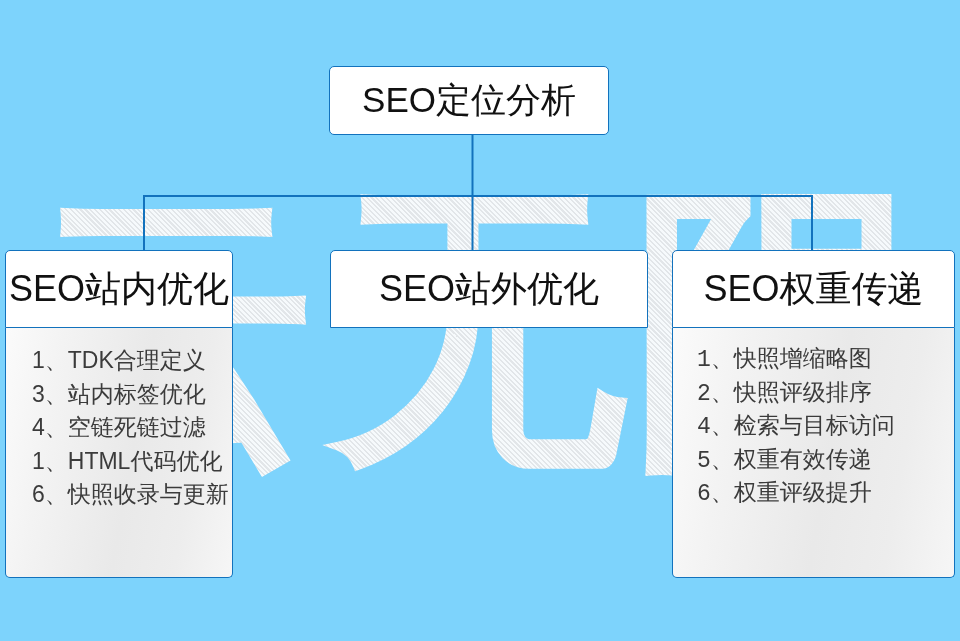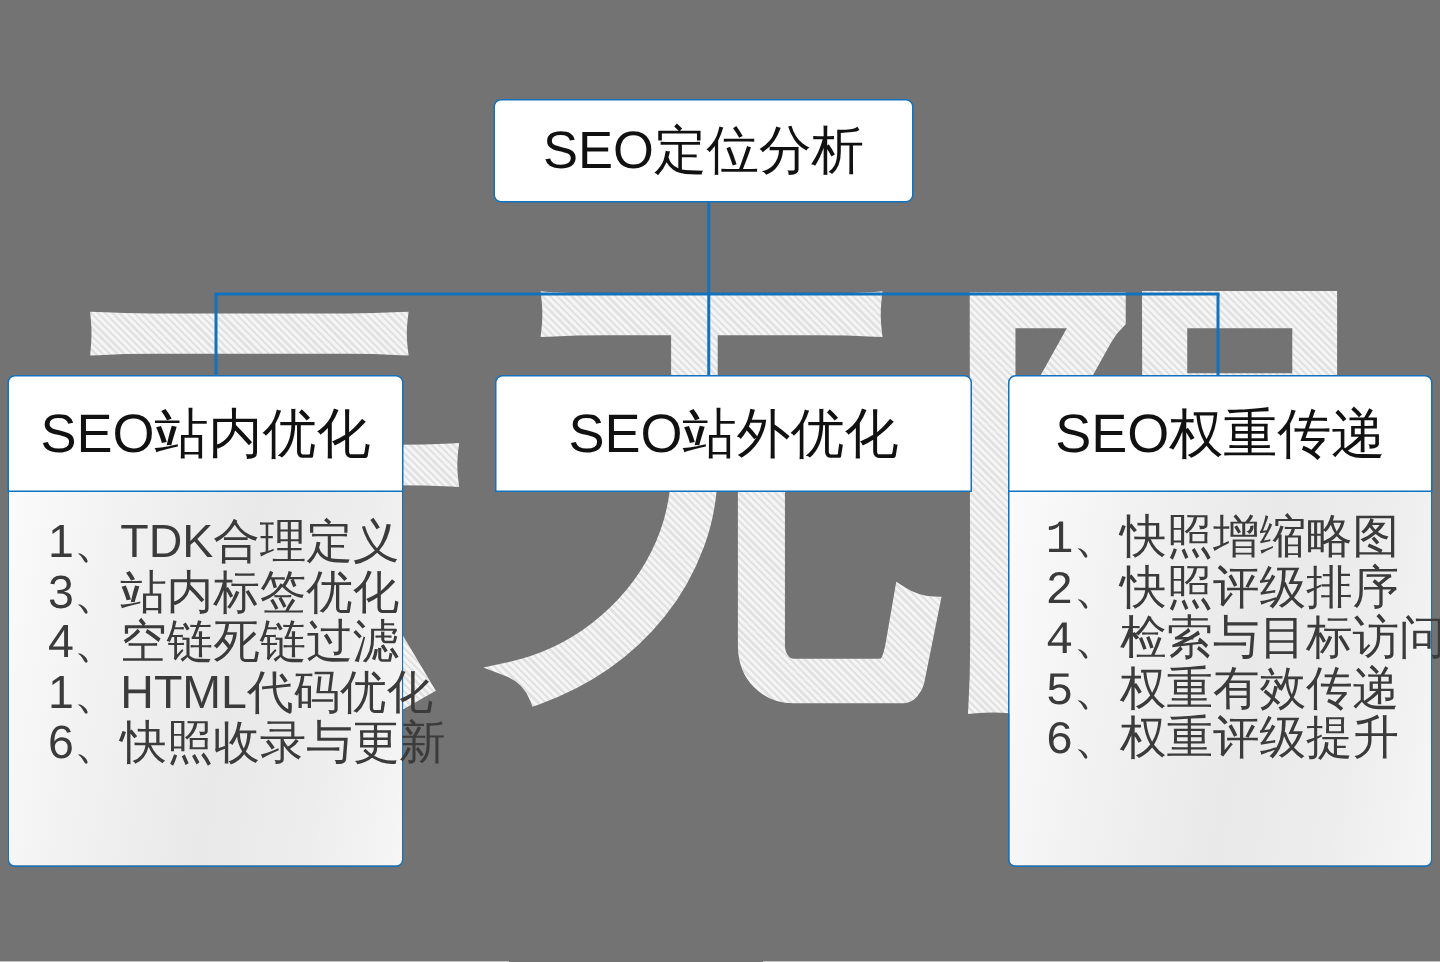--- a/index.html
+++ b/index.html
@@ -8,21 +8,21 @@
     background: #ffffff;
   }
   body {
     font-family: "Liberation Sans", "DejaVu Sans", sans-serif;
   }
 
   #canvas {
     position: relative;
     width: 960px;
     height: 641px;
-    background: #737373;
+    background: #7dd3fc;
     overflow: hidden;
   }
 
   
   #watermark {
     position: absolute;
     left: 0;
     top: 118px;
     width: 960px;
     height: 420px;
@@ -116,31 +116,31 @@
         #e9e9e9 55%,
         #ededed 78%,
         #f6f6f6 100%);
     box-sizing: border-box;
     padding: 16px 0 12px 0;
     display: flex;
     flex-direction: column;
     justify-content: flex-start;
   }
   .branch-item {
-    font-size: 31px;
+    font-size: 23px;
     color: #3b3b3b;
     line-height: 33.5px;
     padding-left: 26px;
     white-space: nowrap;
   }
   .branch-b .branch-item { padding-left: 28px; }
   .branch-c .branch-item { padding-left: 24px; font-family: Liberation Mono, monospace; }
 
   
-  .branch-a { left: 5px;   top: 250px; width: 264px; }
+  .branch-a { left: 5px;   top: 250px; width: 228px; }
   .branch-b { left: 330px; top: 250px; width: 318px; }
   .branch-c { left: 672px; top: 250px; width: 283px; border-radius: 20px; }
 
   .branch-a .branch-body,
   .branch-b .branch-body,
   .branch-c .branch-body { height: 250px; }
 </style>
 </head>
 <body>
 

